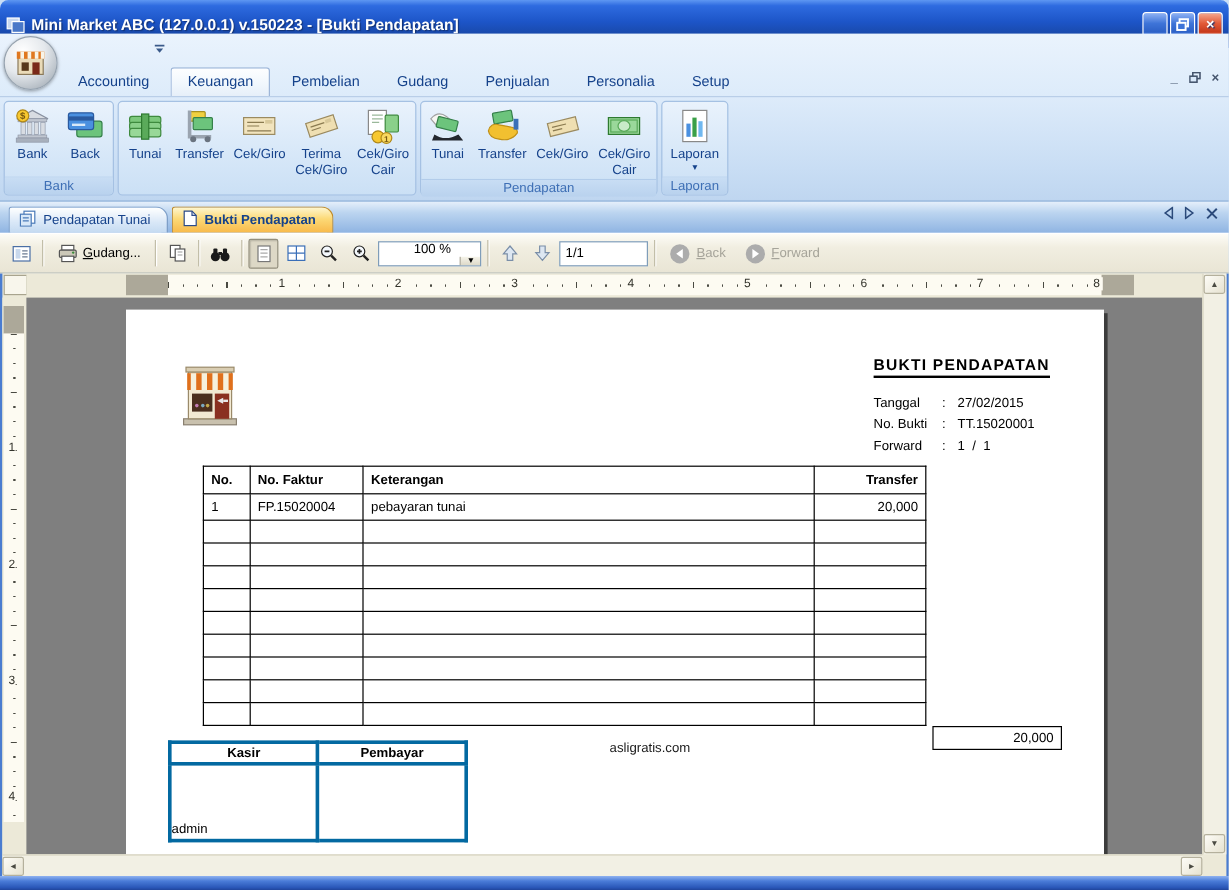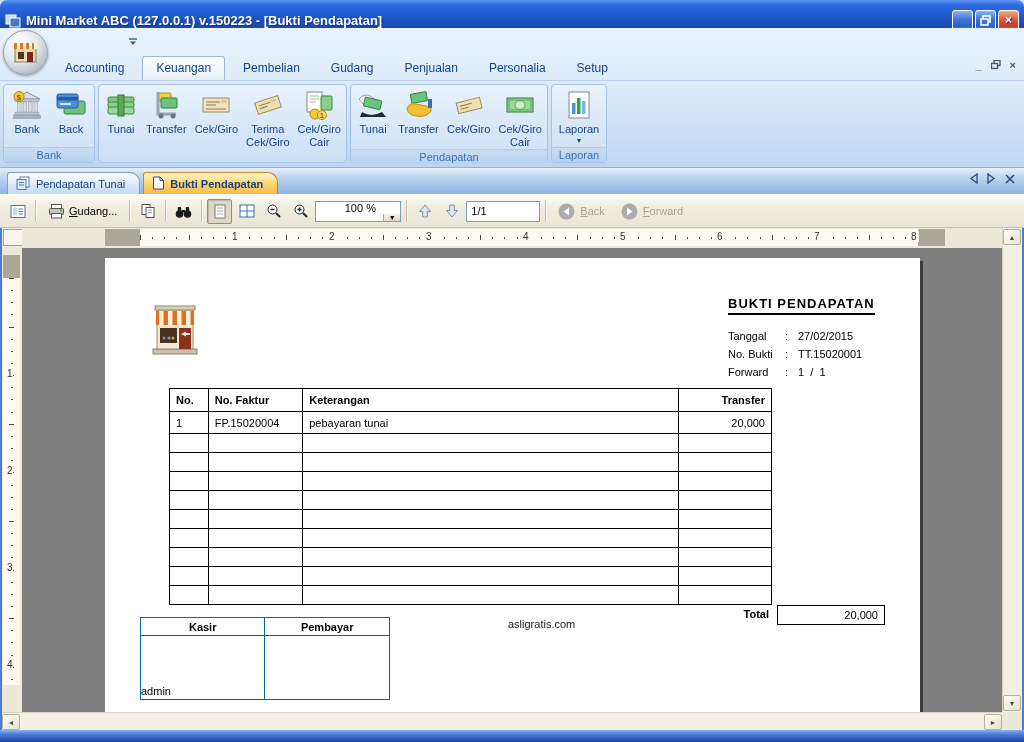--- a/index.html
+++ b/index.html
@@ -131,21 +131,21 @@
   table.main td { height:22px; }
   table.main tr.empty td { height:19px; }
   .c-no { width:42px; } .c-fak { width:101px; } .c-ket { width:494px; } .c-nom { width:108px; }
   .totalrow { position:absolute; left:35px; top:347px; width:745px; height:20px; font-size:11px; }
   .totallabel { position:absolute; left:0; top:0; width:637px; height:20px; text-align:right;
     font-weight:bold; padding:3px 8px 0 0; }
   .totalbox { position:absolute; left:637px; top:0; width:108px; height:20px; border:1px solid #000;
     text-align:right; padding:3px 6px 0 0; }
   .watermark { position:absolute; left:403px; top:360px; font-size:11px; color:#1A1A1A; }
   table.sig { position:absolute; left:35px; top:359px; width:250px; border-collapse:collapse; font-size:11px; }
-  table.sig th, table.sig td { border:1px solid #0369a1; width:125px; }
+  table.sig th, table.sig td { border:3px solid #0369a1; width:125px; }
   table.sig th { height:18px; text-align:center; font-weight:bold; }
   table.sig td { height:64px; vertical-align:bottom; text-align:left; padding-bottom:2px; }
 
   
   .bottomstrip { position:absolute; left:0; right:0; bottom:0; height:12px;
     background:linear-gradient(180deg,#8FB2F0 0%,#4A7CD8 35%,#2A57B8 80%,#1E4298 100%); }
 </style>
 </head>
 <body>
 
@@ -671,21 +671,20 @@
               <tr class="empty">
                 <td></td>
                 <td></td>
                 <td></td>
                 <td></td>
               </tr>
             </tbody>
         </table>
 
         <div class="totalrow">
-          <div class="totallabel">Total</div>
           <div class="totalbox">20,000</div>
         </div>
 
         <div class="watermark">asligratis.com</div>
 
         <table class="sig">
           <thead>
             <tr>
               <th>Kasir</th>
               <th>Pembayar</th>

